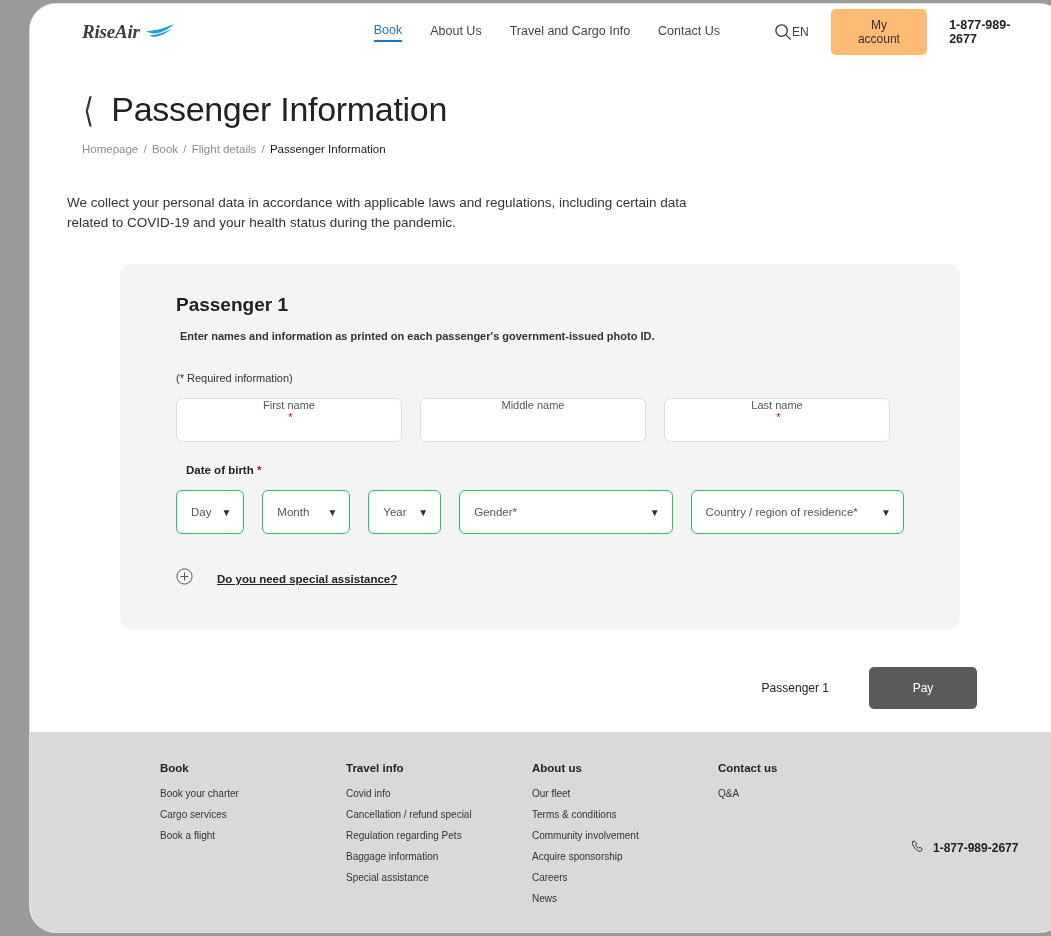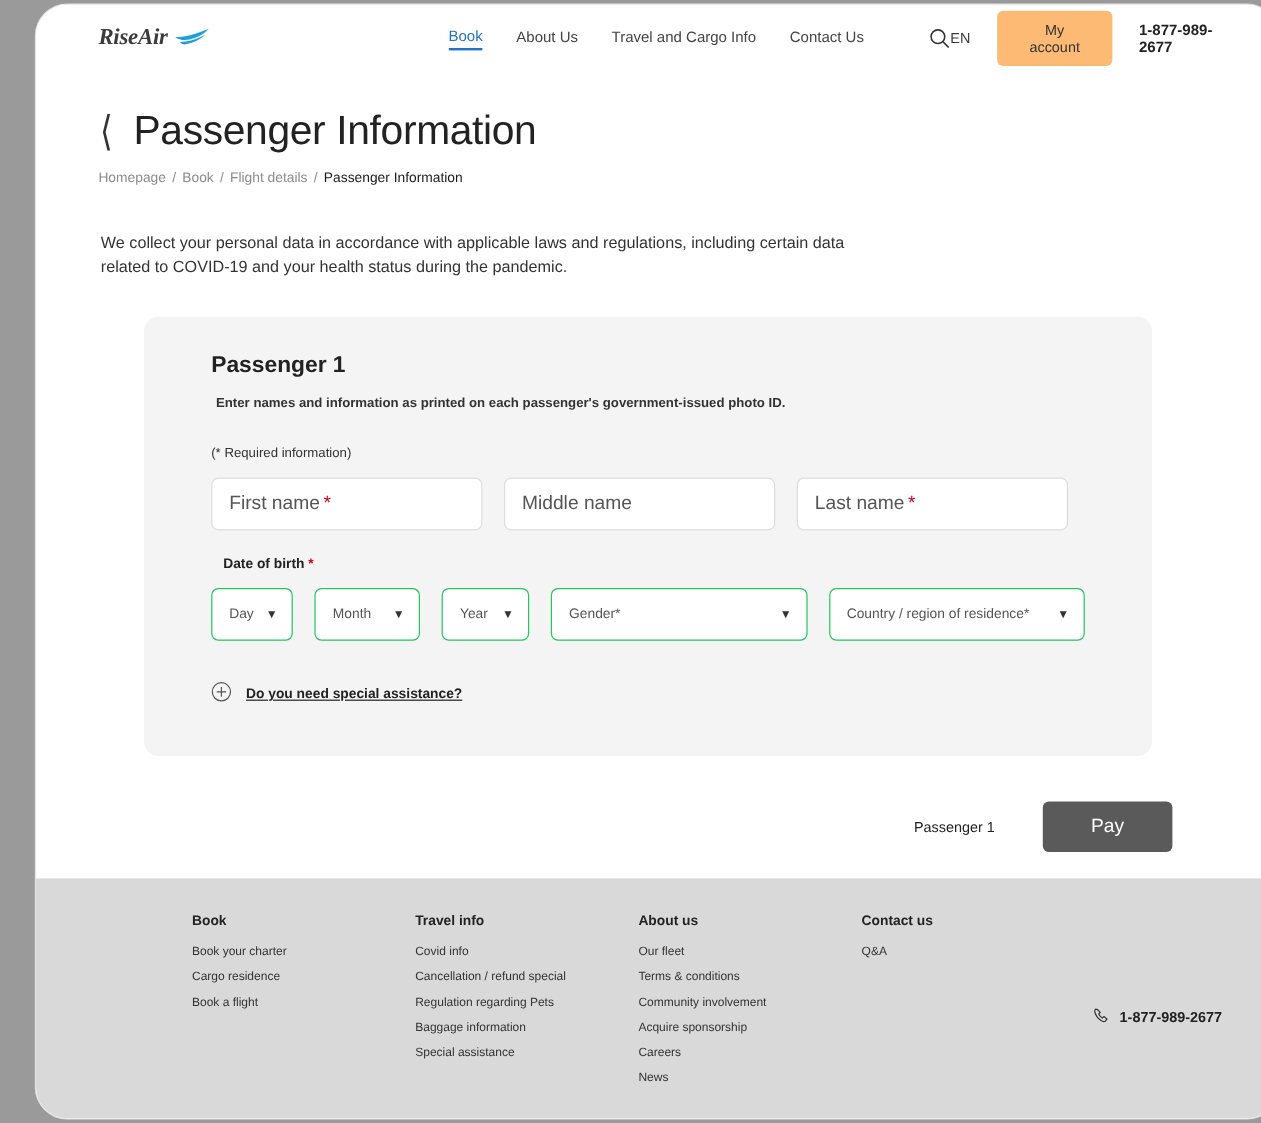--- a/index.html
+++ b/index.html
@@ -125,21 +125,21 @@
   .breadcrumb {
     padding: 14px 0 0 52px;
     font-size: 11.5px;
     color: #8c8c8c;
   }
   .breadcrumb .crumb { cursor: pointer; }
   .breadcrumb .sep { padding: 0 2px; }
   .breadcrumb .current { color: #1a1a1a; cursor: default; }
 
   .intro {
-    padding: 38px 0 0 54px;
+    padding: 38px 0 0 37px;
     max-width: 700px;
     font-size: 13.5px;
     line-height: 1.45;
     color: #333;
   }
 
   
   .card {
     margin: 32px 0 0 90px;
     width: 840px;
@@ -171,23 +171,24 @@
     margin-top: 14px;
   }
   .field {
     background: #fff;
     border: 1px solid #dcdcdc;
     border-radius: 6px;
     height: 44px;
     display: flex;
     align-items: center;
     padding: 0 14px;
-    font-size: 16px;
+    font-size: 11px;
     color: #555;
     cursor: text;
+    flex-direction: column;
   }
   .field .star { color: #d0021b; margin-left: 3px; }
   .w-name { width: 226px; }
 
   .label-dob {
     margin-top: 22px;
     font-size: 11.5px;
     font-weight: bold;
     color: #222;
     padding-left: 10px;
@@ -215,21 +216,21 @@
   .w-day { width: 70px; }
   .w-month { width: 92px; }
   .w-year { width: 76px; }
   .w-gender { width: 226px; }
   .w-country { width: 226px; }
 
   .assist {
     margin-top: 34px;
     display: flex;
     align-items: center;
-    gap: 12px;
+    gap: 24px;
     cursor: pointer;
   }
   .assist-label {
     font-size: 11.5px;
     font-weight: bold;
     color: #222;
     text-decoration: underline;
   }
 
   
@@ -244,21 +245,21 @@
     font-size: 12px;
     color: #222;
   }
   .pay-btn {
     width: 108px;
     height: 42px;
     background: #5a5a5a;
     color: #fff;
     border: none;
     border-radius: 5px;
-    font-size: 16px;
+    font-size: 12px;
     font-family: "Liberation Sans", sans-serif;
     cursor: pointer;
   }
 
   
   .footer {
     position: absolute;
     left: 0; right: 0; bottom: 0;
     height: 200px;
     background: #d9d9d9;
@@ -406,21 +407,21 @@
 
   <div class="actions">
     <div class="passenger-tag">Passenger 1</div>
     <button class="pay-btn">Pay</button>
   </div>
 
   <div class="footer">
     <div class="fcol">
       <h4>Book</h4>
       <a>Book your charter</a>
-      <a>Cargo residence</a>
+      <a>Cargo services</a>
       <a>Book a flight</a>
     </div>
     <div class="fcol">
       <h4>Travel info</h4>
       <a>Covid info</a>
       <a>Cancellation / refund special</a>
       <a>Regulation regarding Pets</a>
       <a>Baggage information</a>
       <a>Special assistance</a>
     </div>

